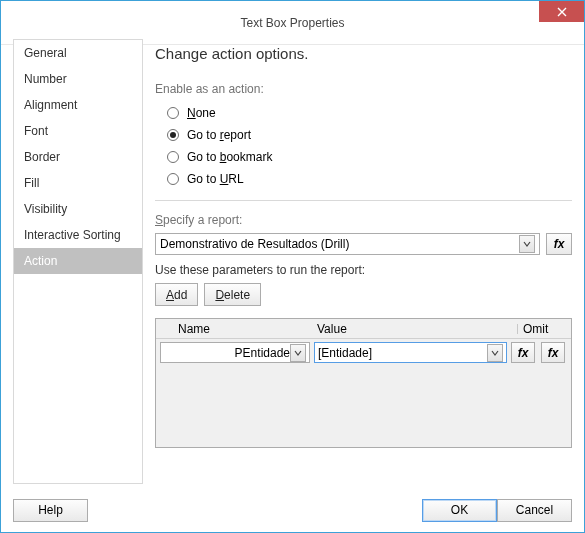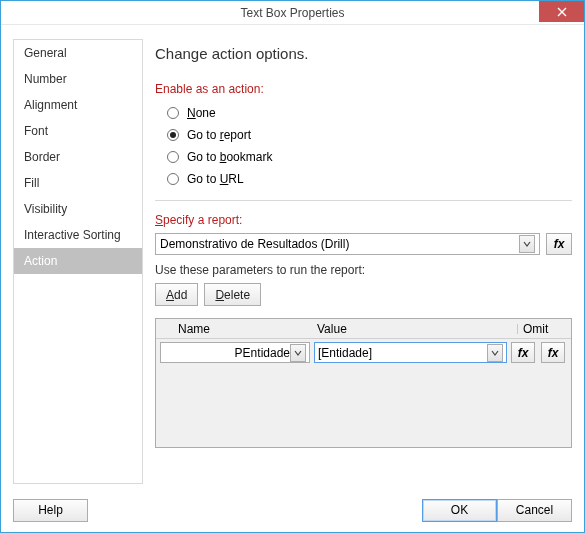--- a/index.html
+++ b/index.html
@@ -1,28 +1,28 @@
 <!DOCTYPE html>
 <html><head>
 <meta charset="utf-8">
 <style>
   * { box-sizing: border-box; font-family: "Segoe UI", Tahoma, sans-serif; font-size: 12px; }
   body { margin: 0; background: #fff; }
   .window { width: 585px; height: 533px; border: 1px solid #3ca1d8; background: #fff; position: relative; }
-  .titlebar { height: 24px; background: #fff; border-bottom: 1px solid #e8e8e8; display: flex; align-items: center; justify-content: center; position: relative; }
+  .titlebar { height: 44px; background: #fff; border-bottom: 1px solid #e8e8e8; display: flex; align-items: center; justify-content: center; position: relative; }
   .title { color: #444; font-size: 12px; }
   .close-btn { position: absolute; right: 0; top: 0; width: 45px; height: 21px; background: #c75050; color: #fff; display: flex; align-items: center; justify-content: center; cursor: pointer; }
   .close-btn svg { width: 10px; height: 10px; }
   .client { position: absolute; top: 38px; left: 12px; right: 12px; bottom: 48px; display: flex; gap: 12px; }
   .sidebar { width: 130px; border: 1px solid #d9d9d9; background: #fff; }
   .side-item { padding: 6px 10px; color: #333; cursor: pointer; }
   .side-item.selected { background: #c0c0c0; color: #fff; }
   .main { flex: 1; padding-top: 6px; }
   .heading { font-size: 15px; color: #333; margin-bottom: 20px; }
-  .section-label { color: #b91c1c; margin-bottom: 6px; }
+  .section-label { color: #737373; margin-bottom: 6px; }
   .radio-group { margin-left: 12px; }
   .radio-row { display: flex; align-items: center; height: 22px; gap: 8px; cursor: pointer; }
   .radio { width: 12px; height: 12px; border: 1px solid #707070; border-radius: 50%; display: inline-flex; align-items: center; justify-content: center; background: #fff; }
   .radio.checked::after { content: ""; width: 6px; height: 6px; background: #222; border-radius: 50%; display: block; }
   .u { text-decoration: underline; }
   .hr { border-top: 1px solid #d9d9d9; margin: 10px 0 12px; }
   .row-flex { display: flex; gap: 6px; align-items: center; }
   .combo { flex: 1; height: 22px; border: 1px solid #acacac; background: #fff; display: flex; align-items: center; justify-content: space-between; padding: 0 4px; }
   .combo-arrow { width: 16px; height: 18px; border: 1px solid #acacac; background: linear-gradient(#f7f7f7,#e3e3e3); display: flex; align-items: center; justify-content: center; }
   .combo-arrow svg { width: 8px; height: 8px; }

